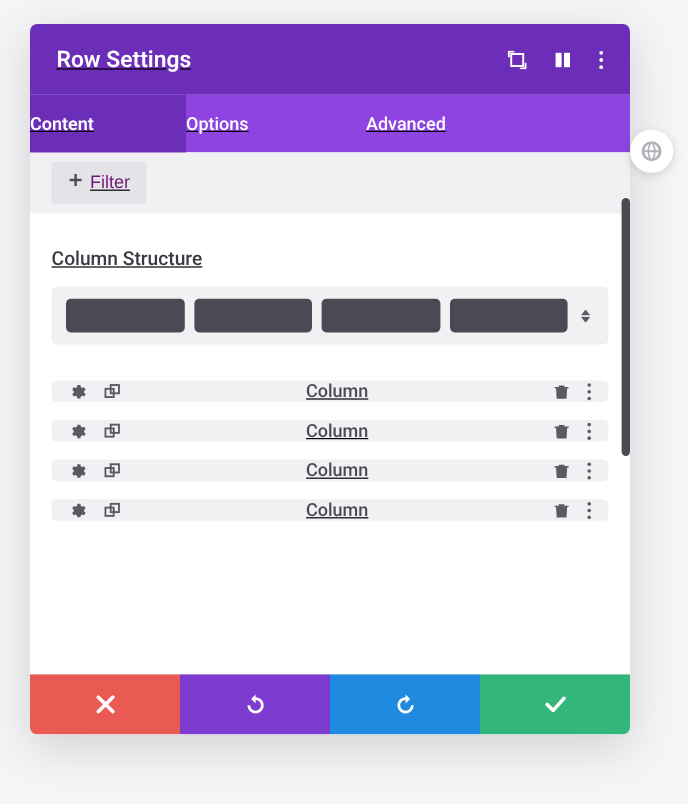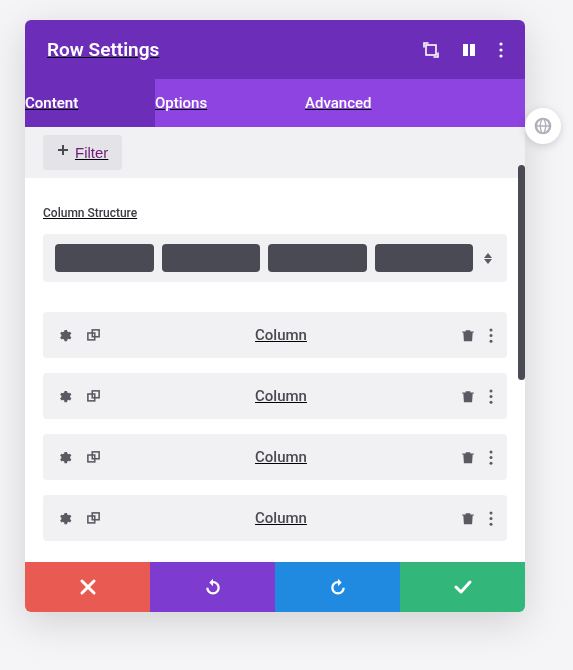--- a/index.html
+++ b/index.html
@@ -91,21 +91,21 @@
 .scrollbar-thumb {
   width: 7px;
   height: 215px;
   background: #4a4a52;
   border-radius: 4px;
   position: absolute;
   right: 0;
   top: 145px;
 }
 .section-title {
-  font-size: 12px;
+  font-size: 16px;
   font-weight: 500;
   color: #3a3a42;
   margin-bottom: 14px;
 }
 .structure-selector {
   background: #f1f1f4;
   border-radius: 4px;
   padding: 10px 12px;
   display: flex;
   align-items: center;
@@ -123,21 +123,21 @@
   display: flex;
   flex-direction: column;
   align-items: center;
   gap: 1px;
   color: #5a5a62;
   cursor: pointer;
 }
 .column-row {
   background: #f1f1f4;
   border-radius: 4px;
-  padding: 14px 14px;
+  padding: 0 14px;
   display: flex;
   margin-bottom: 15px;
 }
 .col-left {
   display: flex;
   gap: 14px;
   align-items: center;
 }
 .col-label {
   flex: 1;

